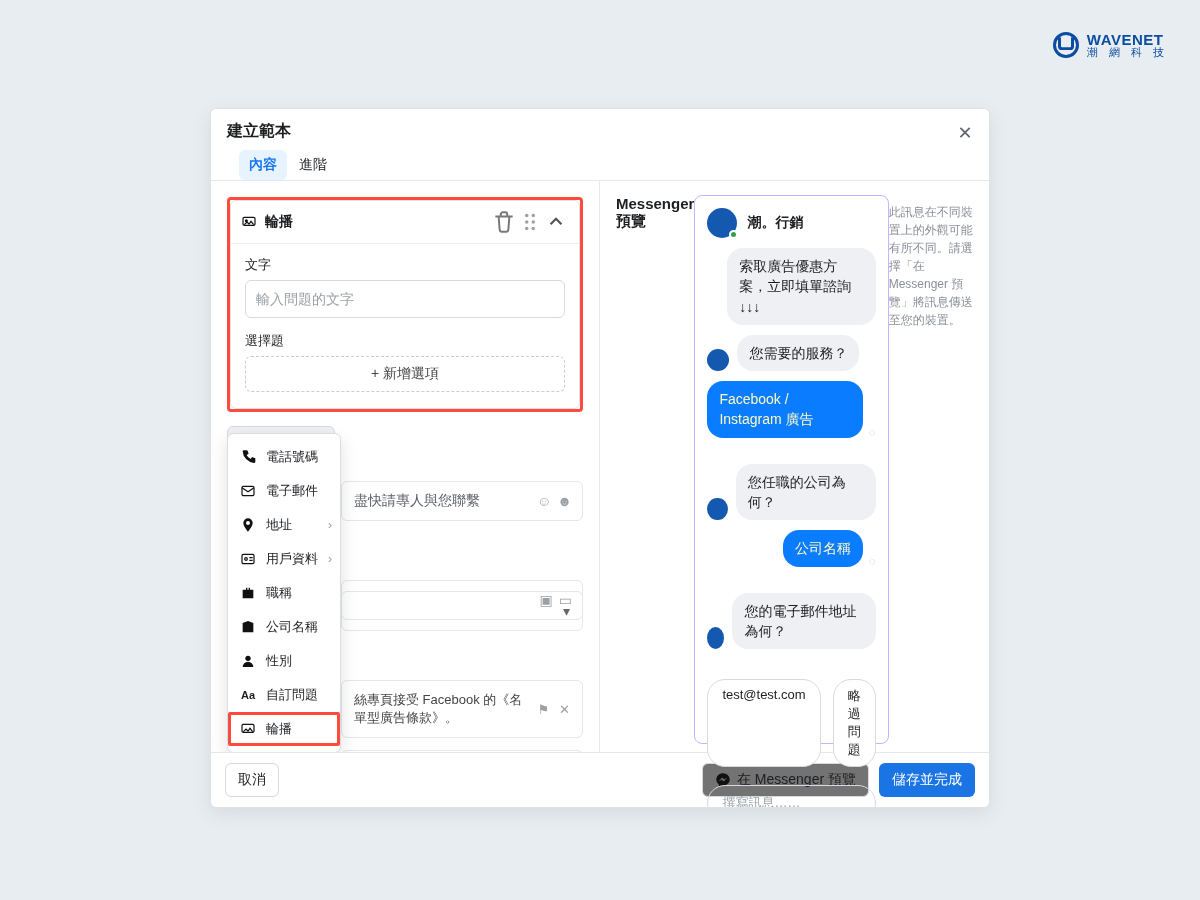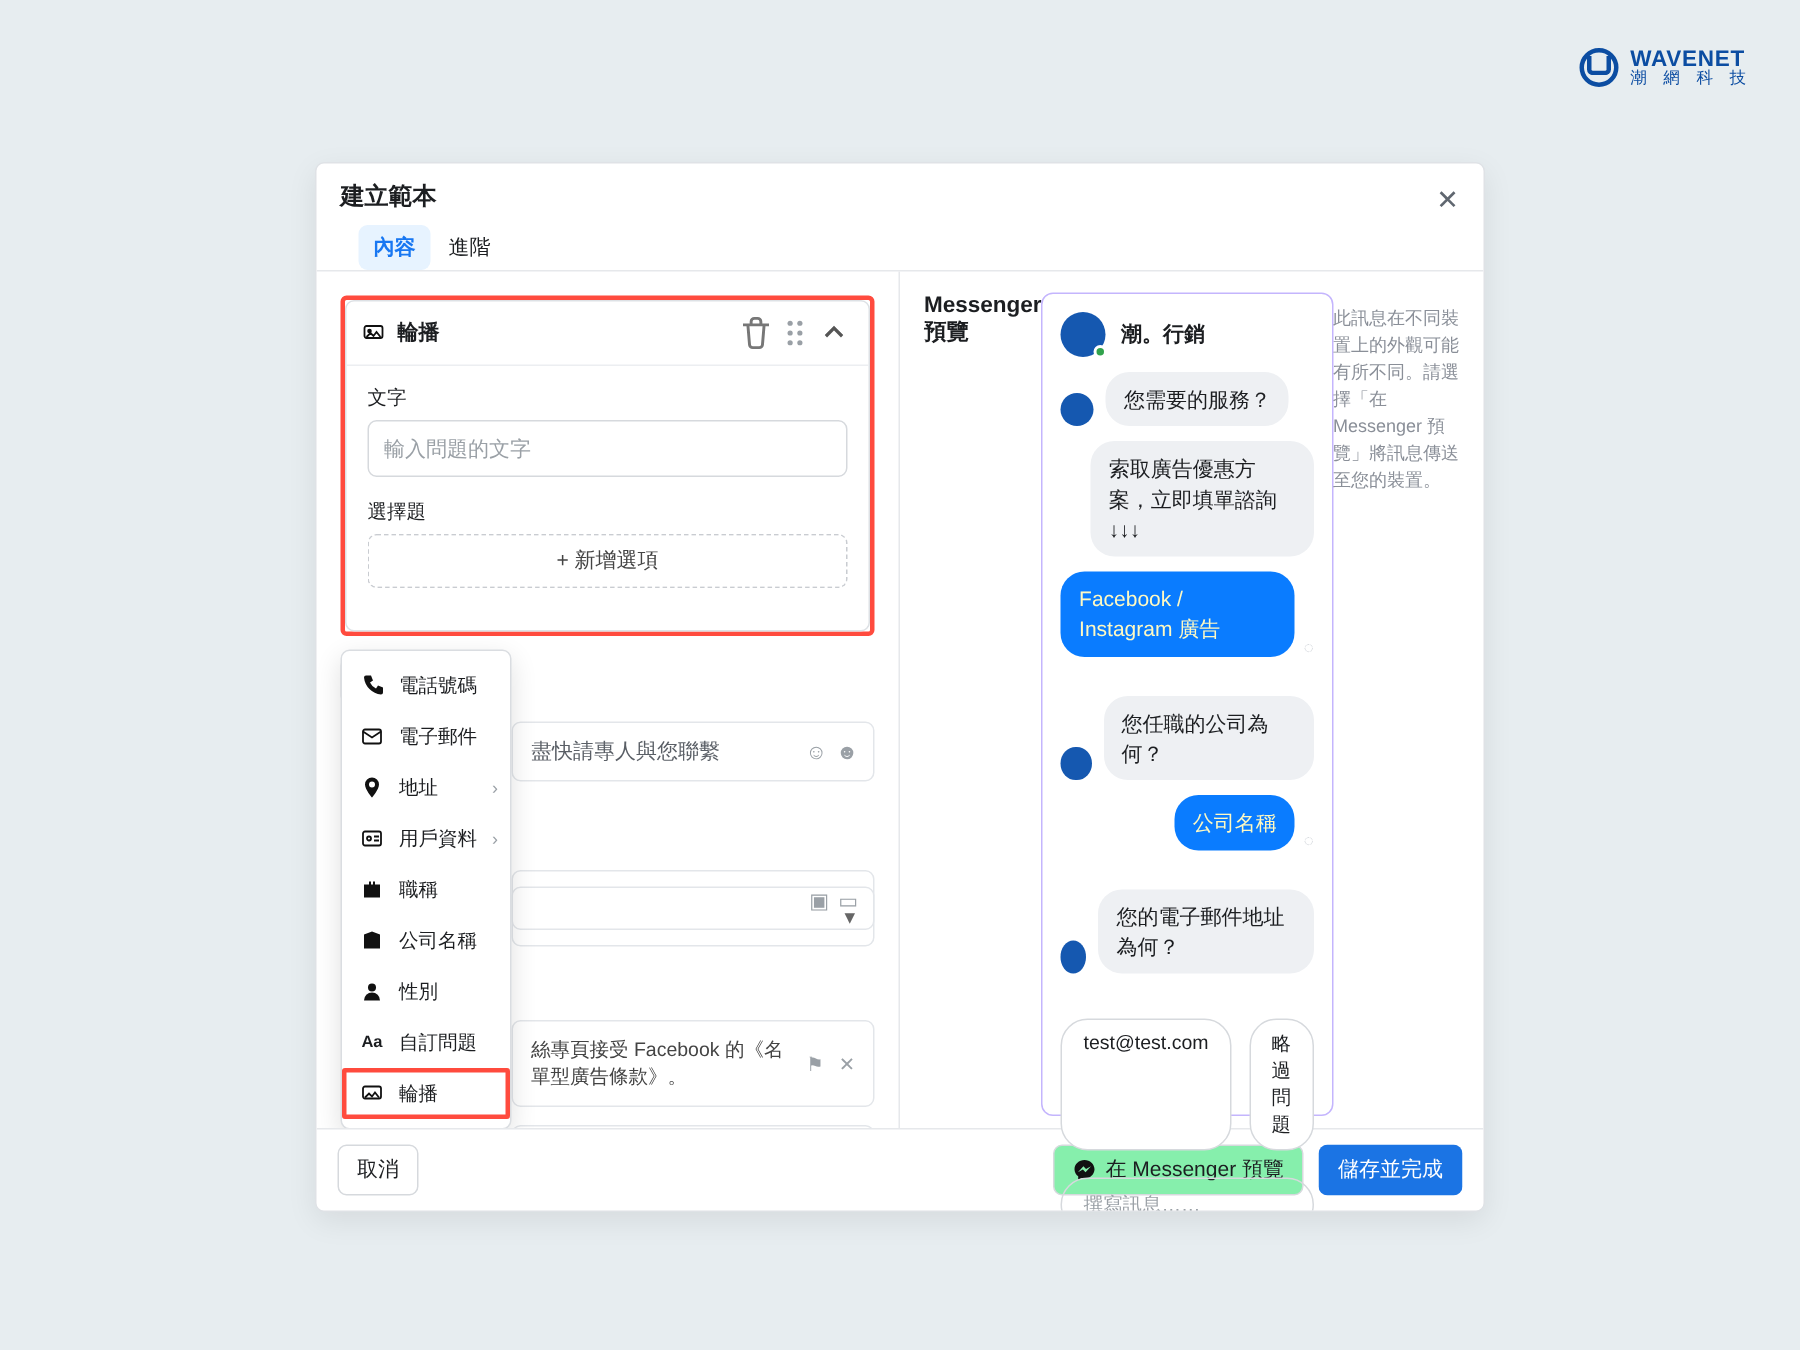--- a/index.html
+++ b/index.html
@@ -22,21 +22,21 @@
   .left { width: 50%; border-right: 1px solid #e6e8eb; position: relative; padding: 16px; overflow: hidden; }
   .right { width: 50%; padding: 14px 16px 8px 16px; position: relative; display: flex; flex-direction: row; }
   .preview-title { font-size: 15px; font-weight: 600; margin-bottom: 8px; }
   
   .hl-frame { border: 3px solid #ff4b3e; border-radius: 4px; padding: 0; }
   .card { border: 1px solid #dde1e5; border-radius: 6px; background: #fff; }
   .card-head { display: flex; align-items: center; padding: 8px 10px; border-bottom: 1px solid #eceef1; }
   .card-head .icn { width: 16px; height: 16px; margin-right: 8px; display: inline-flex; }
   .card-head .ttl { font-size: 14px; font-weight: 600; flex: 1; }
   .card-head .tbtn { width: 26px; height: 26px; display: inline-flex; align-items: center; justify-content: center; color: #65676b; cursor: pointer; }
-  .card-body { padding: 12px 14px 28px 14px; }
+  .card-body { padding: 12px 14px 16px 14px; }
   .lbl { font-size: 13px; color: #1c1e21; margin-bottom: 6px; }
   .inp { width: 100%; height: 38px; border: 1px solid #d6d9dd; border-radius: 6px; padding: 0 10px; font-size: 14px; color: #1c1e21; }
   .inp::placeholder { color: #9aa0a6; }
   .sect-gap { height: 14px; }
   .dashed-btn { width: 100%; height: 36px; border: 1px dashed #c9ccd1; border-radius: 6px; background: #fff; color: #444; font-size: 14px; cursor: pointer; }
   .addq-row { margin-top: 14px; }
   .addq-btn { display: inline-flex; align-items: center; gap: 6px; background: #eef0f3; border: 1px solid #d6d9dd; border-radius: 6px; padding: 6px 10px; font-size: 14px; cursor: pointer; }
   .addq-btn .plus { font-weight: 700; }
   .addq-btn .caret { font-size: 10px; color: #555; }
   
@@ -67,21 +67,21 @@
   .bubble-out { background: #0a7cff; color: #fef9c3; padding: 8px 12px; border-radius: 16px; max-width: 200px; font-size: 14px; line-height: 1.45; }
   .sent-ic { font-size: 11px; color: #b6bcc4; }
   .chips { display: flex; gap: 12px; justify-content: center; margin-top: 20px; }
   .chip { border: 1px solid #d6d9dd; border-radius: 18px; padding: 7px 14px; font-size: 13px; color: #1c1e21; cursor: pointer; background: #fff; }
   .compose { border: 1px solid #d6d9dd; border-radius: 18px; padding: 8px 14px; font-size: 13px; color: #9aa0a6; margin-top: 8px; }
   .disclaim { font-size: 12px; color: #8a8f98; line-height: 1.5; margin-top: 8px; }
   
   .dlg-foot { border-top: 1px solid #e6e8eb; padding: 10px 14px; display: flex; align-items: center; gap: 10px; }
   .btn { border-radius: 6px; padding: 7px 12px; font-size: 14px; cursor: pointer; border: 1px solid transparent; }
   .btn.ghost { background: #fff; border: 1px solid #d6d9dd; color: #1c1e21; }
-  .btn.light { background: #86efac; border: 1px solid #d6d9dd; color: #1c1e21; display: inline-flex; align-items: center; gap: 6px; }
+  .btn.light { background: #737373; border: 1px solid #d6d9dd; color: #1c1e21; display: inline-flex; align-items: center; gap: 6px; }
   .btn.primary { background: #1b74e4; color: #fff; }
   .spacer { flex: 1; }
   svg { width: 100%; height: 100%; display: block; }
 </style>
 </head>
 <body>
 
 <div class="stage">
   <div class="brand">
     <span class="logo-circ"></span>
@@ -265,26 +265,26 @@
         <div class="preview-title">Messenger 預覽</div>
         <div class="phone">
           <div class="phone-head">
             <span class="avatar">
                 <span class="dot"></span>
               </span>
             <span class="pname">潮。行銷</span>
           </div>
           <div class="msgs">
             <div class="row-in">
+              <span style="width:22px"></span>
+              <div class="bubble-in">索取廣告優惠方案，立即填單諮詢↓↓↓</div>
+            </div>
+            <div class="row-in">
               <span class="avatar small"></span>
               <div class="bubble-in">您需要的服務？</div>
-            </div>
-            <div class="row-in">
-              <span style="width:22px"></span>
-              <div class="bubble-in">索取廣告優惠方案，立即填單諮詢↓↓↓</div>
             </div>
             <div class="row-out">
               <div class="bubble-out">Facebook / Instagram 廣告</div>
               <span class="sent-ic">◌</span>
             </div>
             <div class="row-in" style="margin-top:16px">
               <span class="avatar small"></span>
               <div class="bubble-in">您任職的公司為何？</div>
             </div>
             <div class="row-out">

